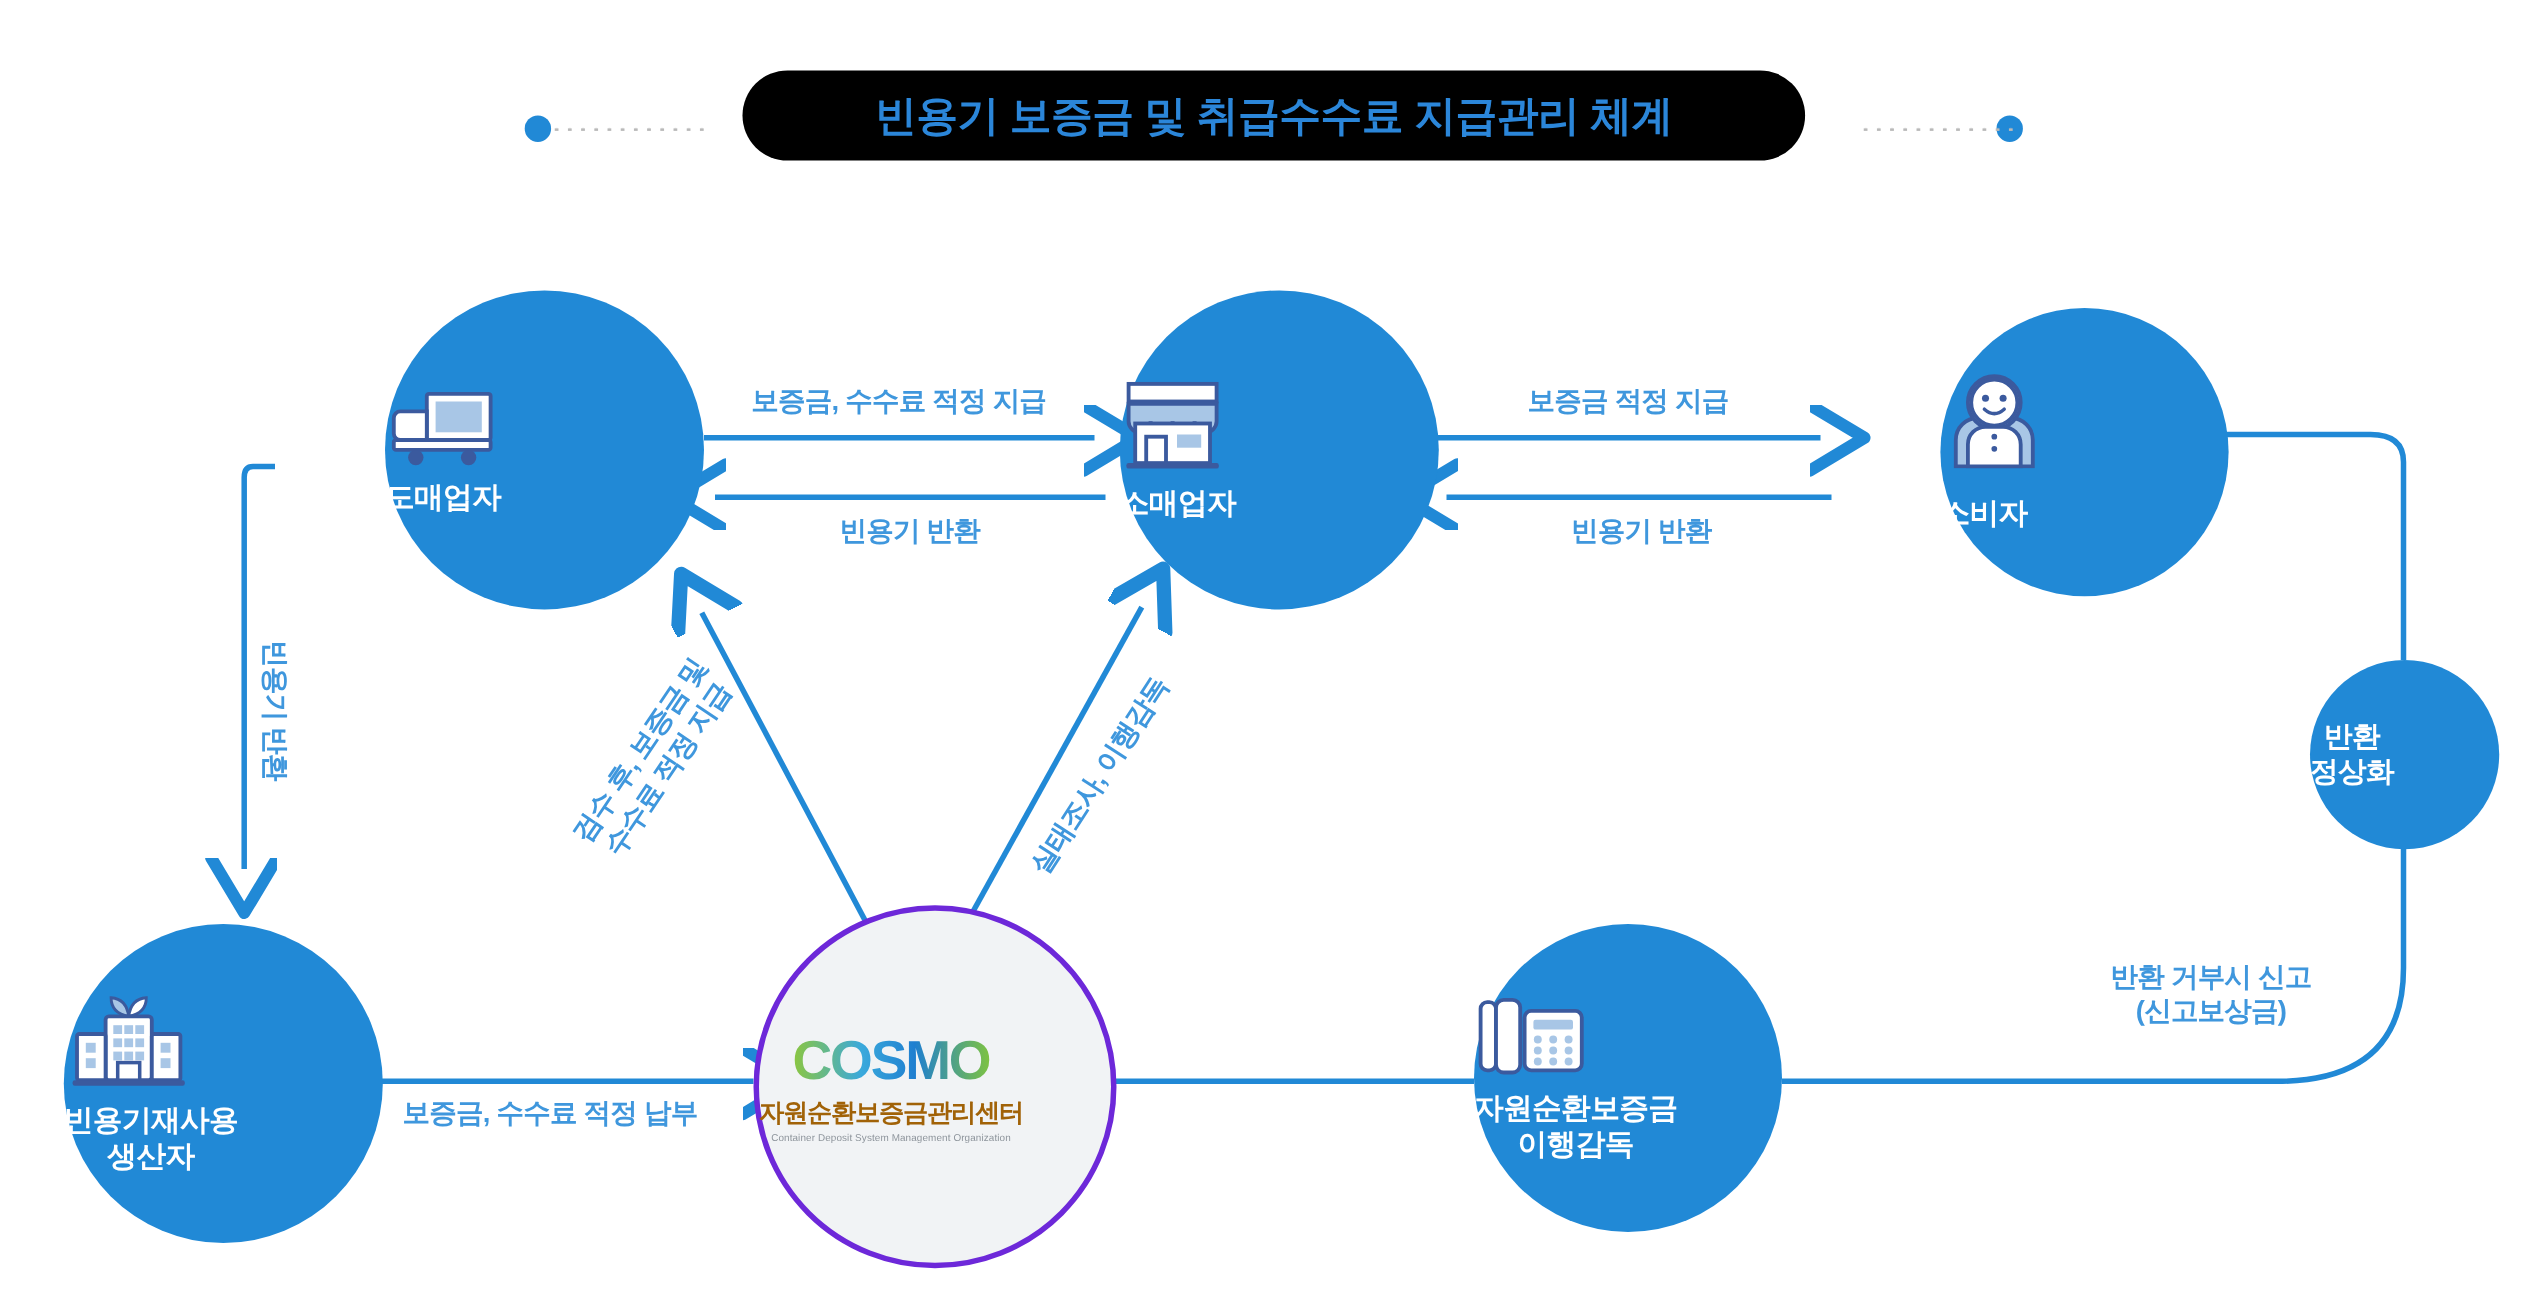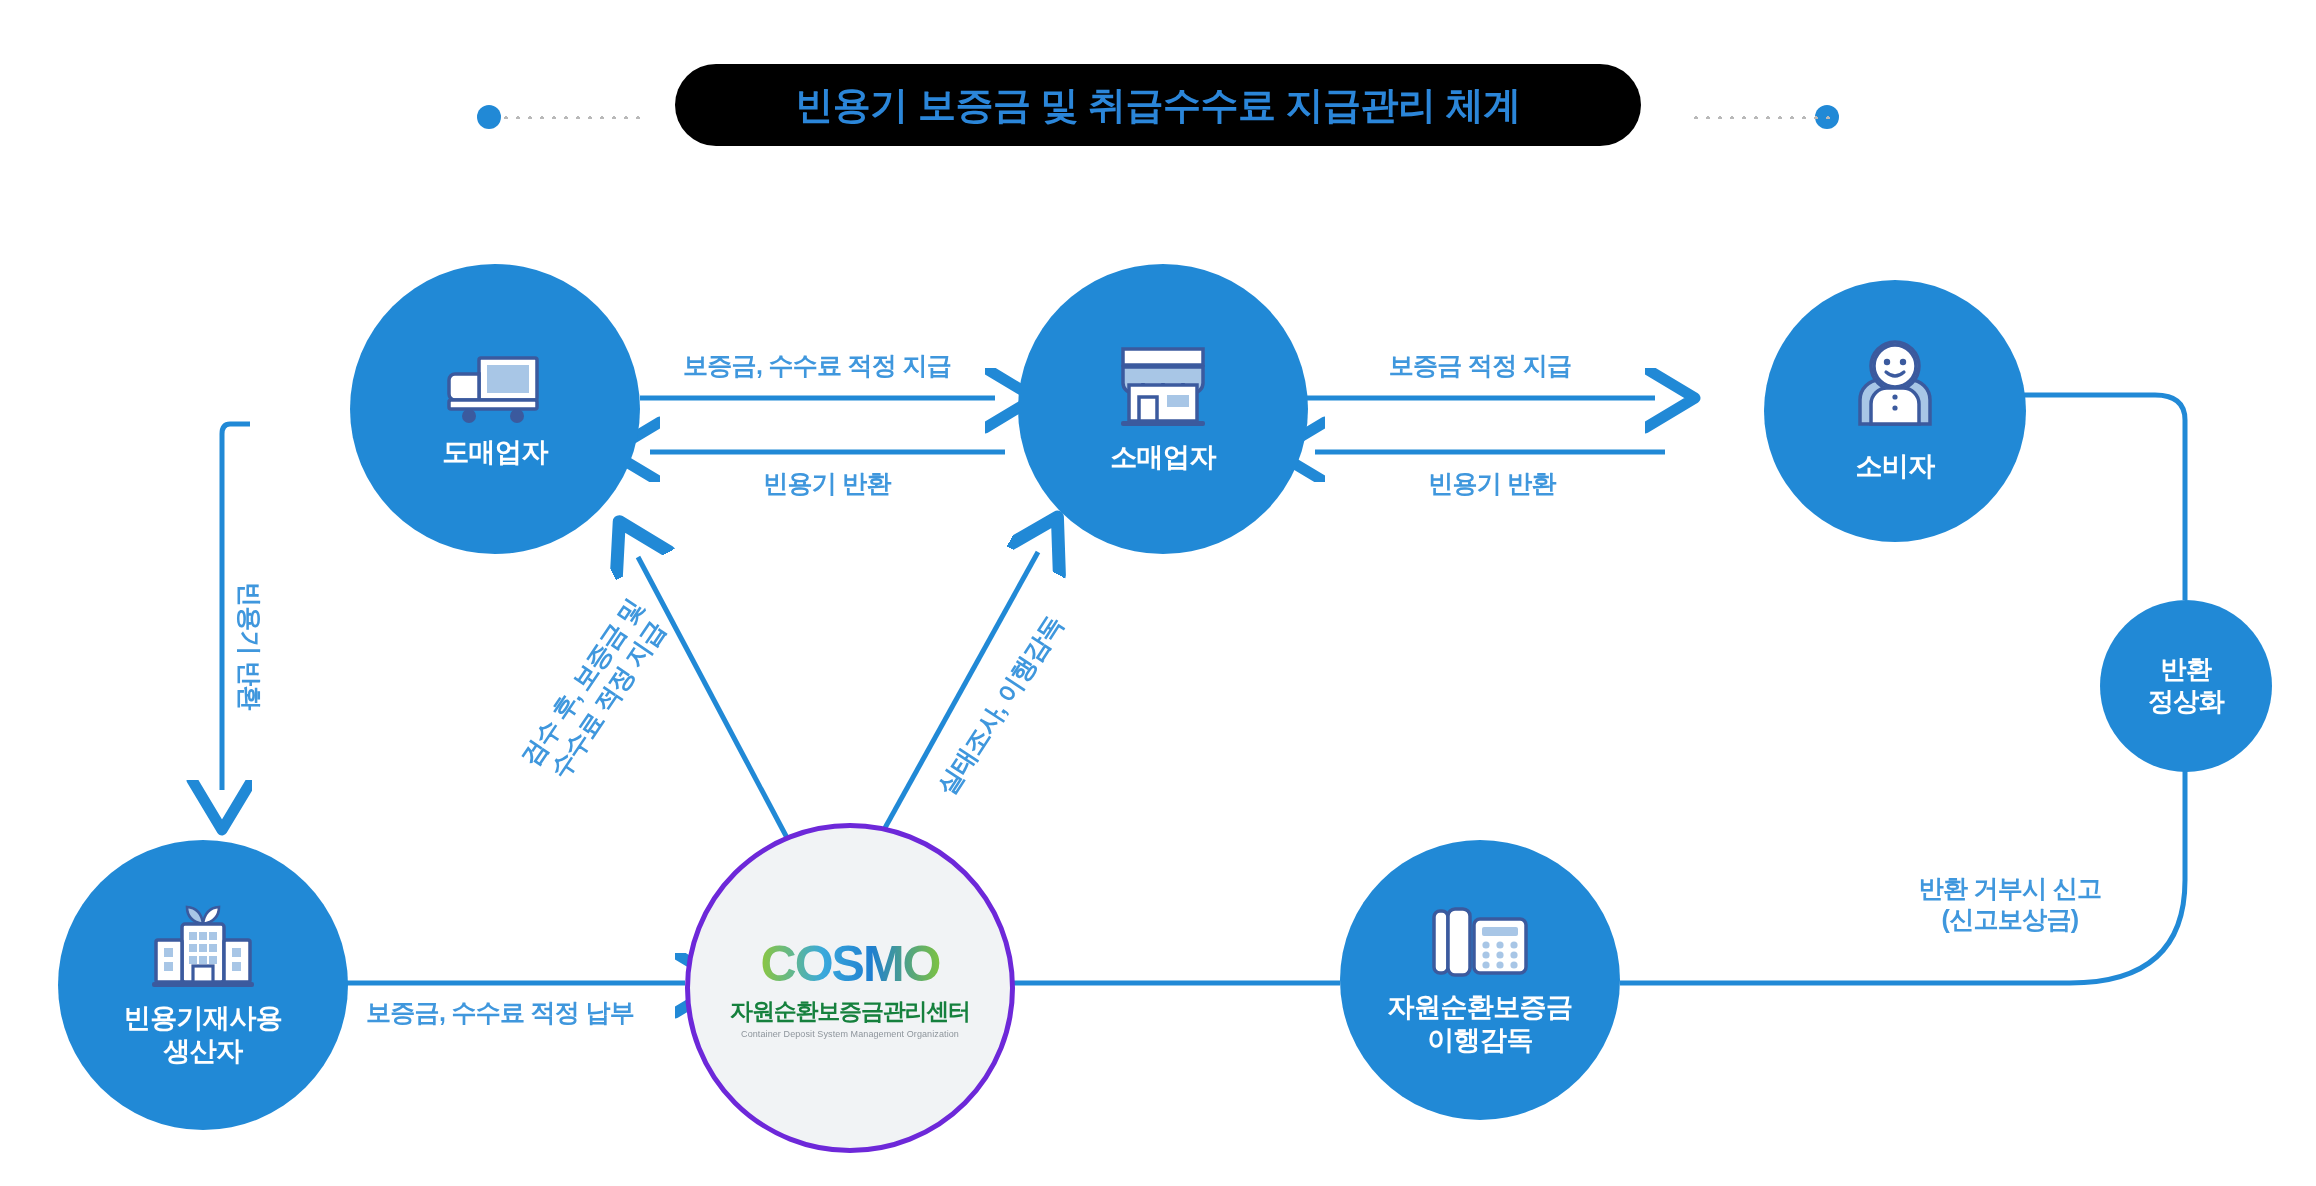--- a/index.html
+++ b/index.html
@@ -34,33 +34,33 @@
     position:absolute;top:115px;height:4px;
     background-image:radial-gradient(circle,#b9b9b9 1.6px,transparent 1.8px);
     background-size:12px 6px;background-repeat:repeat-x;
   }
   .title-dash.left{left:500px;width:140px;}
   .title-dash.right{left:1690px;width:140px;}
 
   
   .node{
     position:absolute;border-radius:50%;
-    display:flex;flex-direction:column;align-items:center;justify-content:center;
+    display:flex;flex-direction:column;align-items:flex-start;justify-content:center;
     background:#2189d6;color:#ffffff;text-align:center;
   }
   .node .lbl{font-size:27px;font-weight:bold;line-height:1.22;letter-spacing:-.6px;}
   .node .ico{display:flex;align-items:center;justify-content:center;}
   .node.small .lbl{font-size:26px;}
 
   .node.cosmo{
     background:#f1f3f5;border:5px solid #6d28d9;
   }
   .cosmo-logo{display:flex;flex-direction:column;align-items:center;}
   .cosmo-kr{
-    font-size:23px;font-weight:bold;color:#15803d;letter-spacing:-1.2px;
+    font-size:23px;font-weight:bold;color:#a16207;letter-spacing:-1.2px;
     margin-top:3px;
   }
   .cosmo-en{
     font-size:9px;color:#8e959c;letter-spacing:.1px;margin-top:2px;
     white-space:nowrap;
   }
 
   
   .elabel{
     position:absolute;color:#3f97dd;font-size:25px;font-weight:bold;

